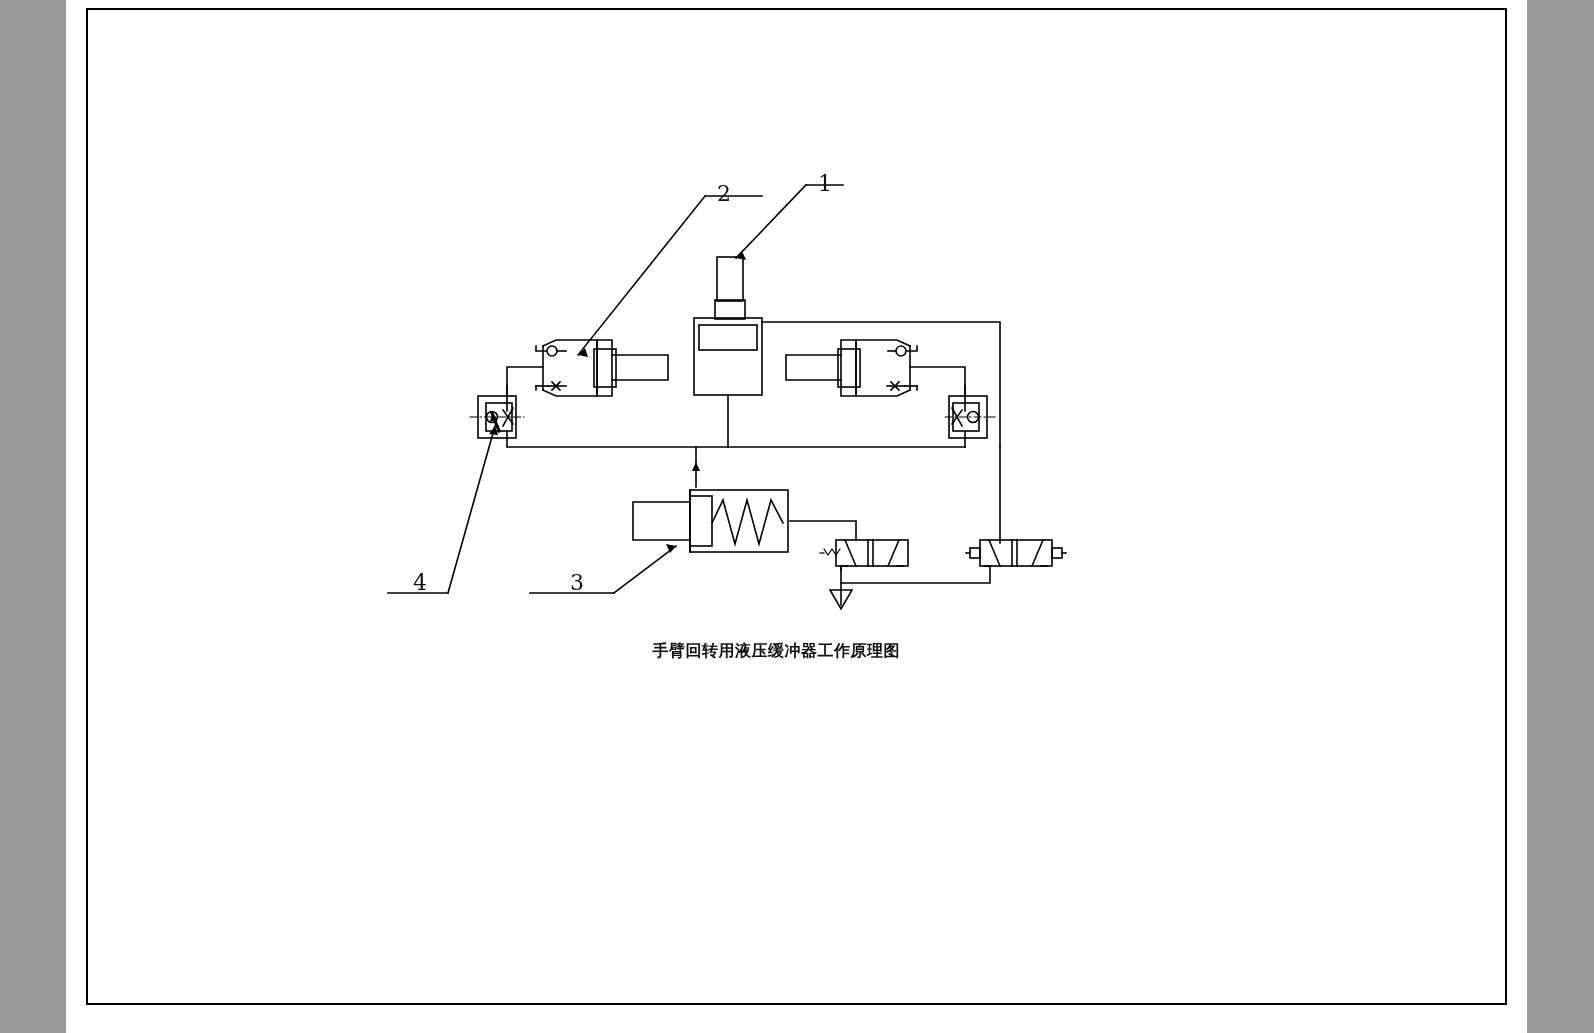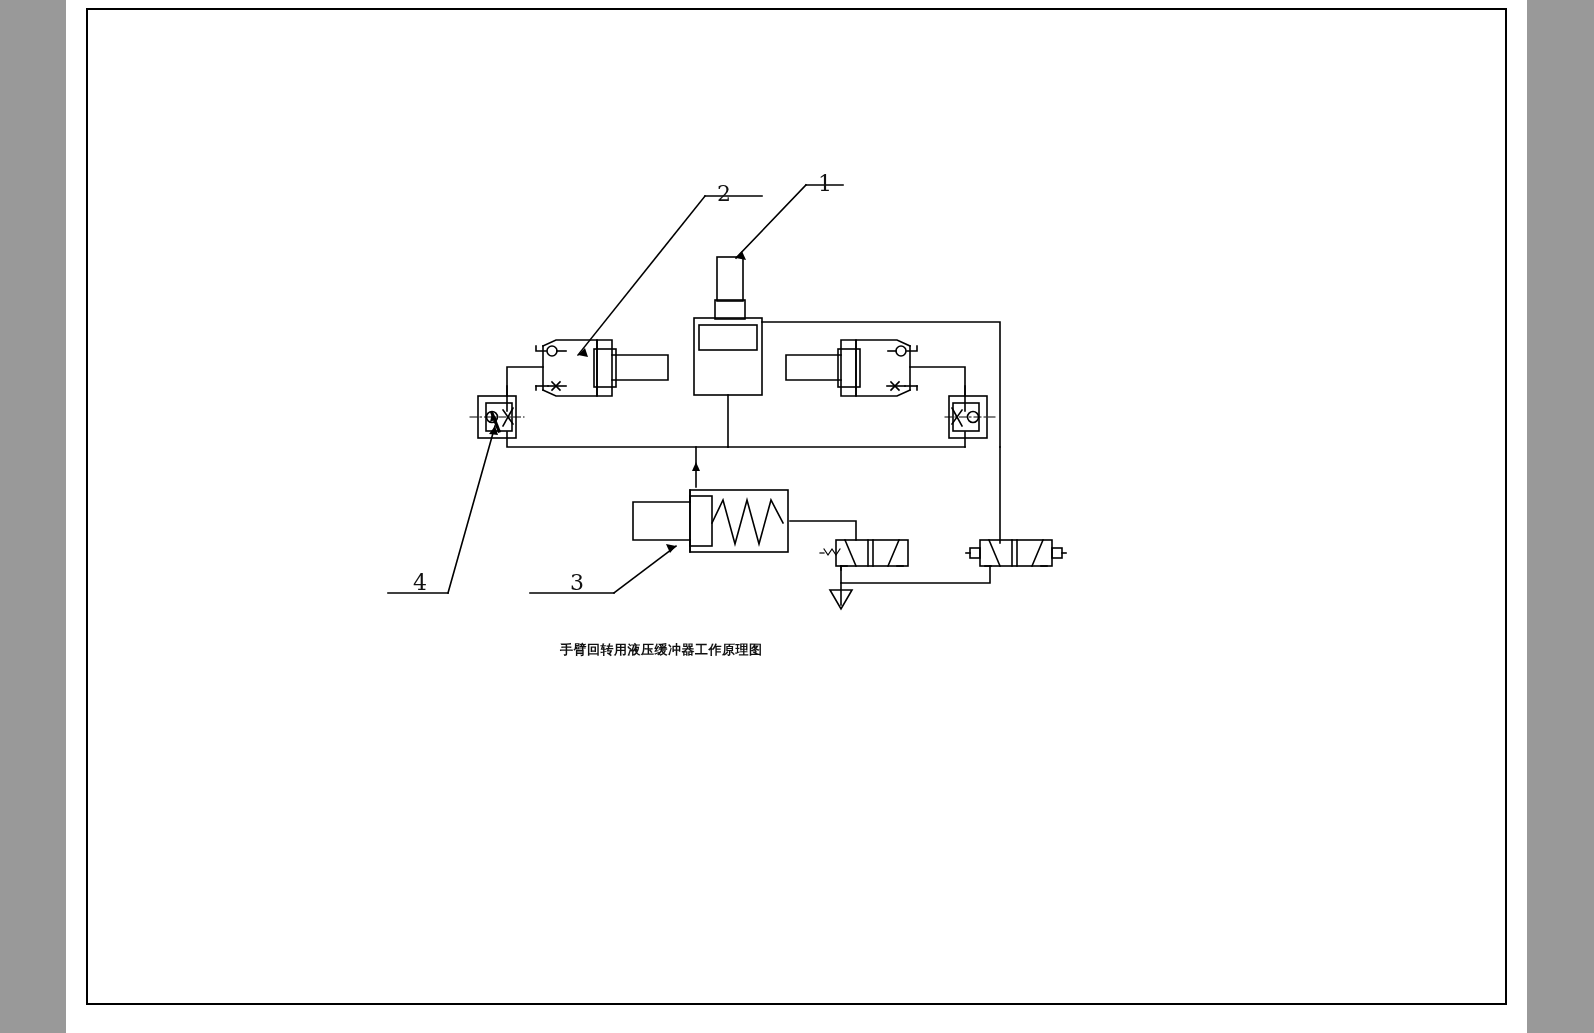--- a/index.html
+++ b/index.html
@@ -1,21 +1,21 @@
 <!DOCTYPE html>
 <html><head>
 <meta charset="utf-8">
 <style>
   html,body{margin:0;padding:0;background:#999999;}
   body{width:1594px;height:1033px;font-family:"Liberation Serif",serif;overflow:hidden;}
   #page{position:absolute;left:66px;top:0;width:1461px;height:1033px;background:#ffffff;}
   #frame{position:absolute;left:20px;top:8px;width:1421px;height:997px;border:2px solid #000;box-sizing:border-box;}
   #canvas{position:absolute;left:0;top:0;width:1594px;height:1033px;}
-  .title{position:absolute;left:560px;top:641px;width:340px;text-align:left;
-         font-family:"DejaVu Serif",serif;font-weight:bold;font-size:13px;color:#111;letter-spacing:0.5px;}
+  .title{position:absolute;left:560px;top:641px;width:340px;text-align:right;
+         font-family:"DejaVu Serif",serif;font-weight:bold;font-size:16px;color:#111;letter-spacing:0.5px;}
   .callout{position:absolute;font-family:"DejaVu Serif",serif;font-size:22px;color:#111;}
 </style>
 </head>
 <body>
 
 <div id="page">
   <div id="frame"></div>
 </div>
 
 <svg id="canvas" viewBox="0 0 1594 1033" xmlns="http://www.w3.org/2000/svg">

